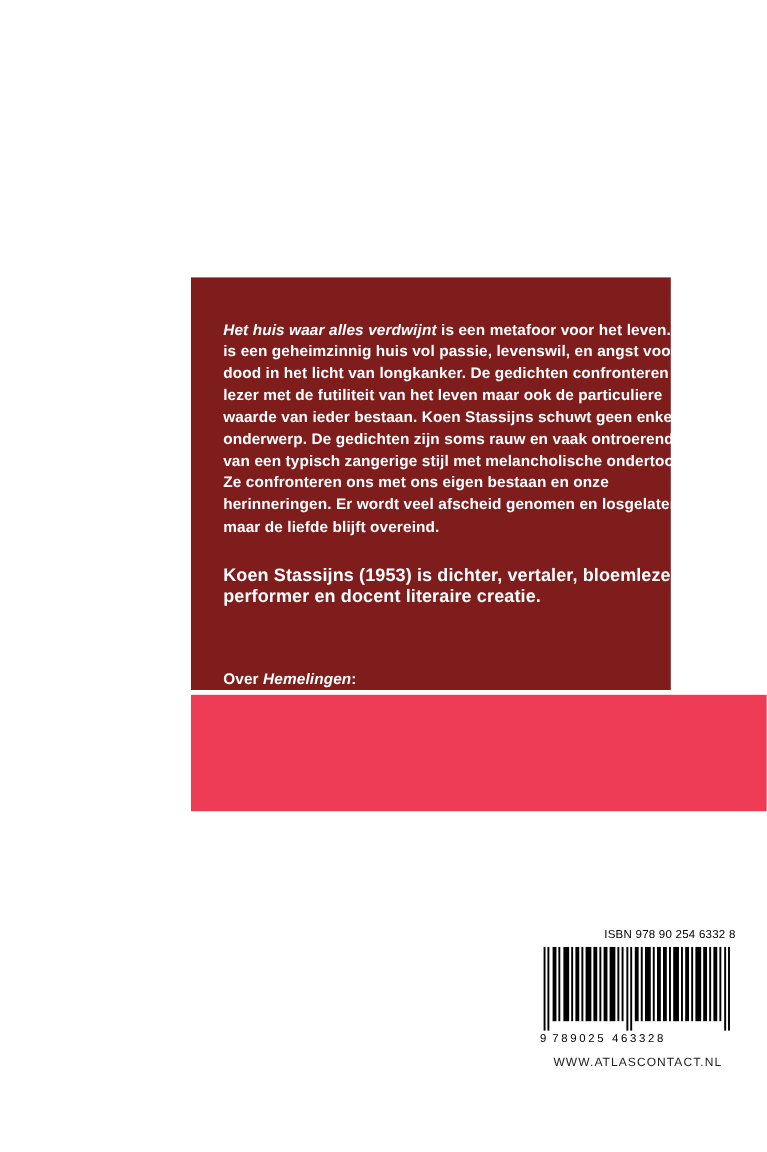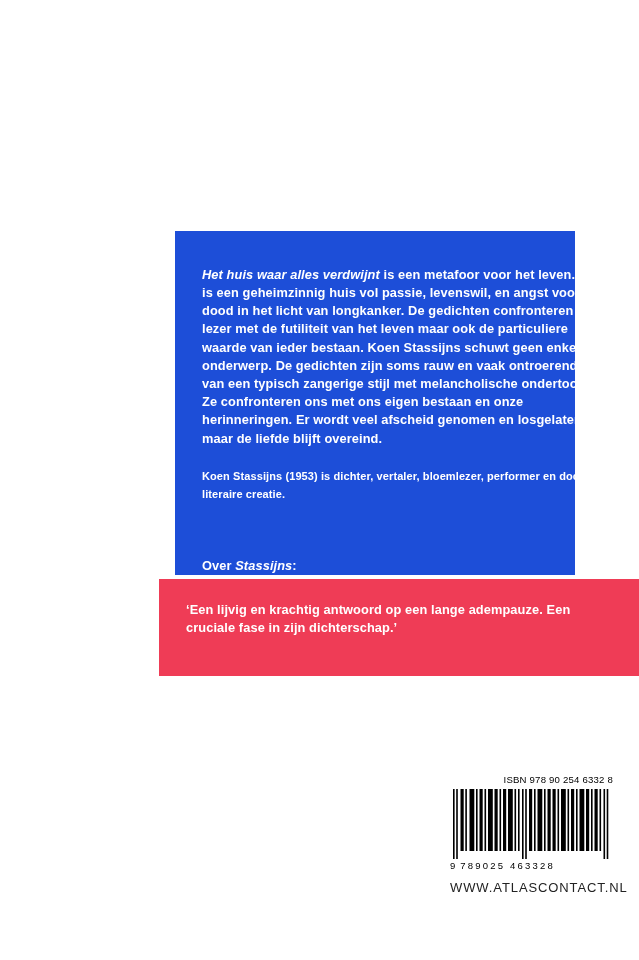--- a/index.html
+++ b/index.html
@@ -21,25 +21,25 @@
     left: 159px;
     top: 231px;
     width: 480px;
     height: 729px;
     background: #ffffff;
     overflow: hidden;
   }
 
   .panel-top {
     position: absolute;
-    left: 16px;
+    left: 0;
     top: 0;
     width: 400px;
     height: 344px;
-    background: #1d4ed8;
+    background: #7f1d1d;
   }
   .panel-bottom {
     position: absolute;
     left: 0;
     top: 348px;
     width: 480px;
     height: 97px;
     background: #ef3c56;
   }
 
@@ -56,21 +56,21 @@
   }
   .blurb .ital {
     font-style: italic;
   }
   .bio {
     position: absolute;
     left: 27px;
     top: 225px;
     width: 400px;
     color: #ffffff;
-    font-size: 11px;
+    font-size: 15px;
     line-height: 18.2px;
     font-weight: bold;
     letter-spacing: 0.1px;
   }
   .over-line {
     position: absolute;
     left: 27px;
     top: 313px;
     width: 400px;
     color: #ffffff;
@@ -135,43 +135,42 @@
     margin-top: 1px;
     display: flex;
     align-items: baseline;
   }
   .barcode-digits .lead {
     letter-spacing: 0;
     margin-right: 5px;
   }
   .website {
     font-family: "Liberation Sans", sans-serif;
-    font-size: 13px;
+    font-size: 10px;
     color: #222222;
     letter-spacing: 0.9px;
     margin-top: 9px;
     text-align: center;
     width: 163px;
   }
 </style>
 </head>
 <body>
 
 <div id="book-cover">
 
   <div class="panel-top">
     <p class="blurb"><span class="ital">Het huis waar alles verdwijnt</span><span> is een metafoor voor het leven. Het is een geheimzinnig huis vol passie, levenswil, en angst voor de dood in het licht van longkanker. De gedichten confronteren de lezer met de futiliteit van het leven maar ook de particuliere waarde van ieder bestaan. Koen Stassijns schuwt geen enkel onderwerp. De gedichten zijn soms rauw en vaak ontroerend en van een typisch zangerige stijl met melancholische ondertoon. Ze confronteren ons met ons eigen bestaan en onze herinneringen. Er wordt veel afscheid genomen en losgelaten maar de liefde blijft overeind.</span></p>
 
     <p class="bio">Koen Stassijns (1953) is dichter, vertaler, bloemlezer, performer en docent literaire creatie.</p>
 
-    <p class="over-line"><span>Over </span><span class="ital">Stassijns</span><span>:</span></p>
+    <p class="over-line"><span>Over </span><span class="ital">Hemelingen</span><span>:</span></p>
   </div>
 
   <div class="panel-bottom">
-    <p class="quote">‘Een lijvig en krachtig antwoord op een lange adempauze. Een cruciale fase in zijn dichterschap.’</p>
   </div>
 
   <div id="barcode-block">
     <div class="isbn-text">ISBN 978 90 254 6332 8</div>
 
     <svg class="barcode-bars" viewBox="0 0 163 70" preserveAspectRatio="none">
       <rect x="0" y="0" width="163" height="70" fill="#ffffff"></rect>
       <g fill="#000000">
         <rect x="3" y="0" width="1.6" height="70"></rect>
         <rect x="6.2" y="0" width="1.6" height="70"></rect>

